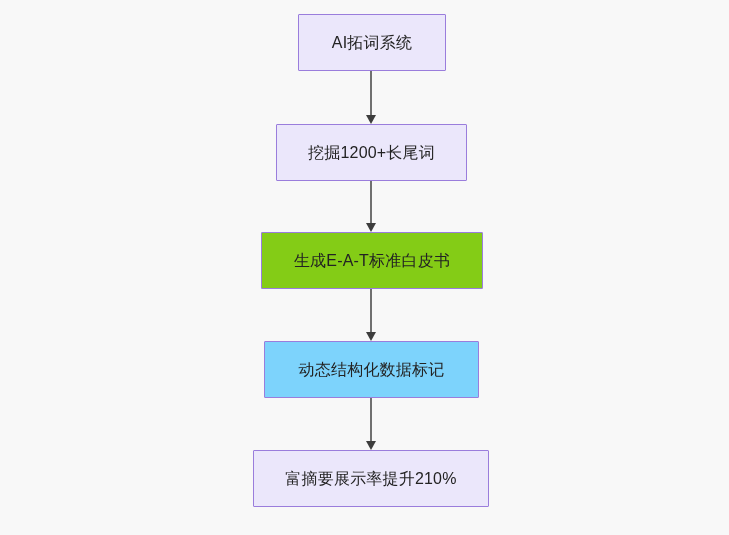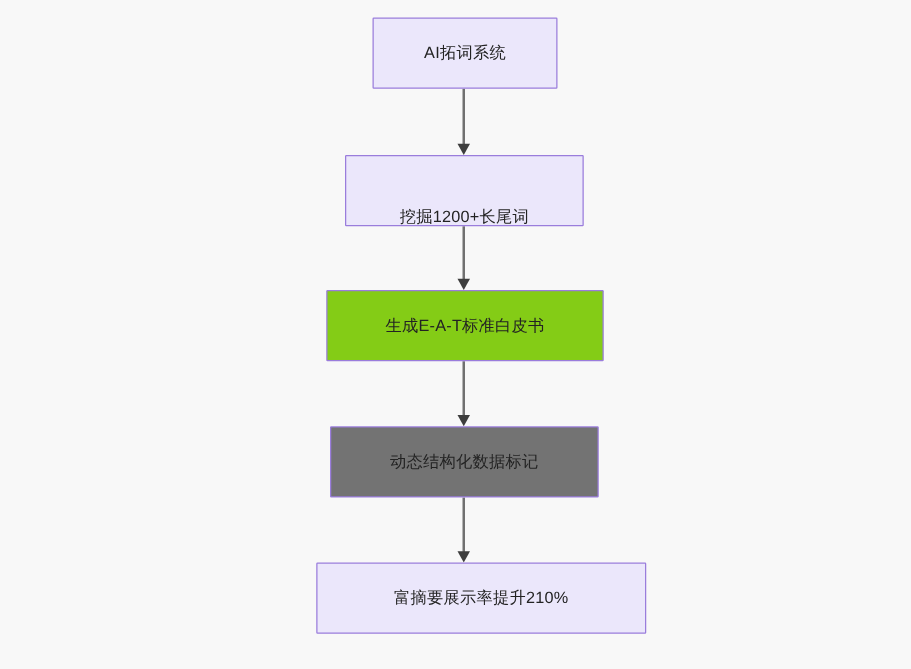--- a/index.html
+++ b/index.html
@@ -23,21 +23,21 @@
   .node {
     position: absolute;
     box-sizing: border-box;
     background: #ebe7fb;
     border: 1.6px solid #9a7ddc;
     border-radius: 1px;
     display: flex;
     align-items: center;
     justify-content: center;
     color: #232323;
-    font-size: 13px;
+    font-size: 16px;
     letter-spacing: 0.2px;
     white-space: nowrap;
   }
 
   .node-label {
     line-height: 1;
     transform: translateY(-0.5px);
   }
 
   .connector {
@@ -73,25 +73,25 @@
     </div>
     <div class="connector" style="left: 363px; top: 398px; width: 16px; height: 52px;">
       <svg width="16" height="52" viewBox="0 0 16 52">
         <line x1="8" y1="0" x2="8" y2="44" stroke="#707070" stroke-width="2"></line>
         <polygon points="8,52 3,43 13,43" fill="#3d3d3d"></polygon>
       </svg>
     </div>
     <div class="node" style="left: 298px; top: 14px; width: 148px; height: 57px; background: rgb(235, 231, 251); border-color: rgb(154, 125, 220); color: rgb(35, 35, 35);">
       <span class="node-label">AI拓词系统</span>
     </div>
-    <div class="node" style="left: 276px; top: 124px; width: 191px; height: 57px; background: rgb(235, 231, 251); border-color: rgb(154, 125, 220); color: rgb(35, 35, 35); align-items: flex-end;">
+    <div class="node" style="left: 276px; top: 124px; width: 191px; height: 57px; background: rgb(235, 231, 251); border-color: rgb(154, 125, 220); color: rgb(35, 35, 35);">
       <span class="node-label">挖掘1200+长尾词</span>
     </div>
     <div class="node" style="left: 261px; top: 232px; width: 222px; height: 57px; background: #84cc16; border-color: rgb(154, 125, 220); color: rgb(35, 35, 35);">
       <span class="node-label">生成E-A-T标准白皮书</span>
     </div>
-    <div class="node" style="left: 264px; top: 341px; width: 215px; height: 57px; background: #737373; border-color: rgb(154, 125, 220); color: rgb(35, 35, 35);">
+    <div class="node" style="left: 264px; top: 341px; width: 215px; height: 57px; background: #7dd3fc; border-color: rgb(154, 125, 220); color: rgb(35, 35, 35);">
       <span class="node-label">动态结构化数据标记</span>
     </div>
-    <div class="node" style="left: 253px; top: 450px; width: 264px; height: 57px; background: rgb(235, 231, 251); border-color: rgb(154, 125, 220); color: rgb(35, 35, 35);">
+    <div class="node" style="left: 253px; top: 450px; width: 236px; height: 57px; background: rgb(235, 231, 251); border-color: rgb(154, 125, 220); color: rgb(35, 35, 35);">
       <span class="node-label">富摘要展示率提升210%</span>
     </div>
   </div>
 
 </body></html>

